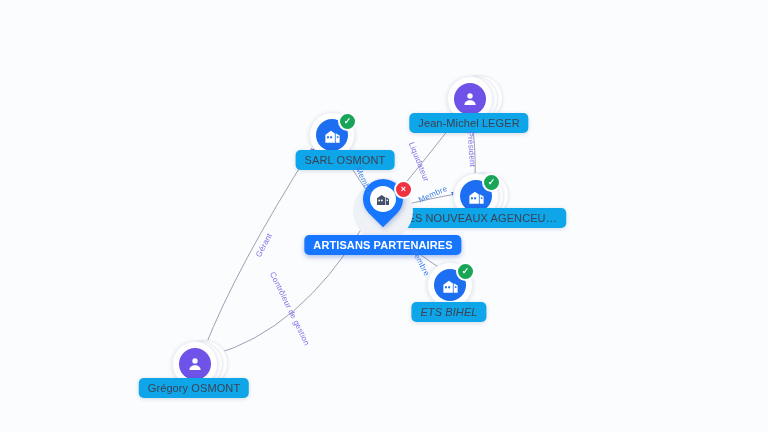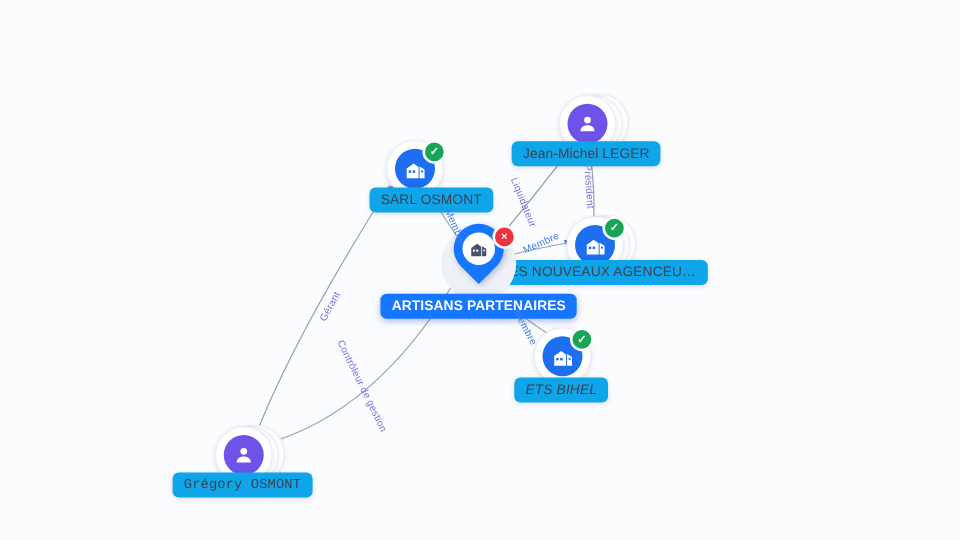--- a/index.html
+++ b/index.html
@@ -269,21 +269,21 @@
       <div class="stack-card c2"></div>
     </div>
     <div class="node-disc" style="left:-22px; top:-22px;">
       <div class="inner-circle person">
         <svg width="18" height="18" viewBox="0 0 24 24" fill="#ffffff">
           <circle cx="12" cy="8" r="3.6"></circle>
           <path d="M4.5 20c0-4.2 3.4-6.4 7.5-6.4s7.5 2.2 7.5 6.4z"></path>
         </svg>
       </div>
     </div>
-    <div class="node-label" style="left:0px; top:15px;font-family:Liberation Mono, monospace;">Grégory OSMONT</div>
+    <div class="node-label" style="left:0px; top:15px;">Grégory OSMONT</div>
   </div>
 
   <div class="node" style="left:383px; top:213px;">
     <div class="pin-wrap">
       <div class="pin-halo"></div>
       <div class="pin-shape"></div>
       <div class="pin-inner">
         <svg width="16" height="16" viewBox="0 0 24 24" fill="#45506b">
           <path d="M3 21V11l7-5 5 3.5V21H3z"></path>
           <path d="M16 21V9l5 3v9h-5z"></path>

